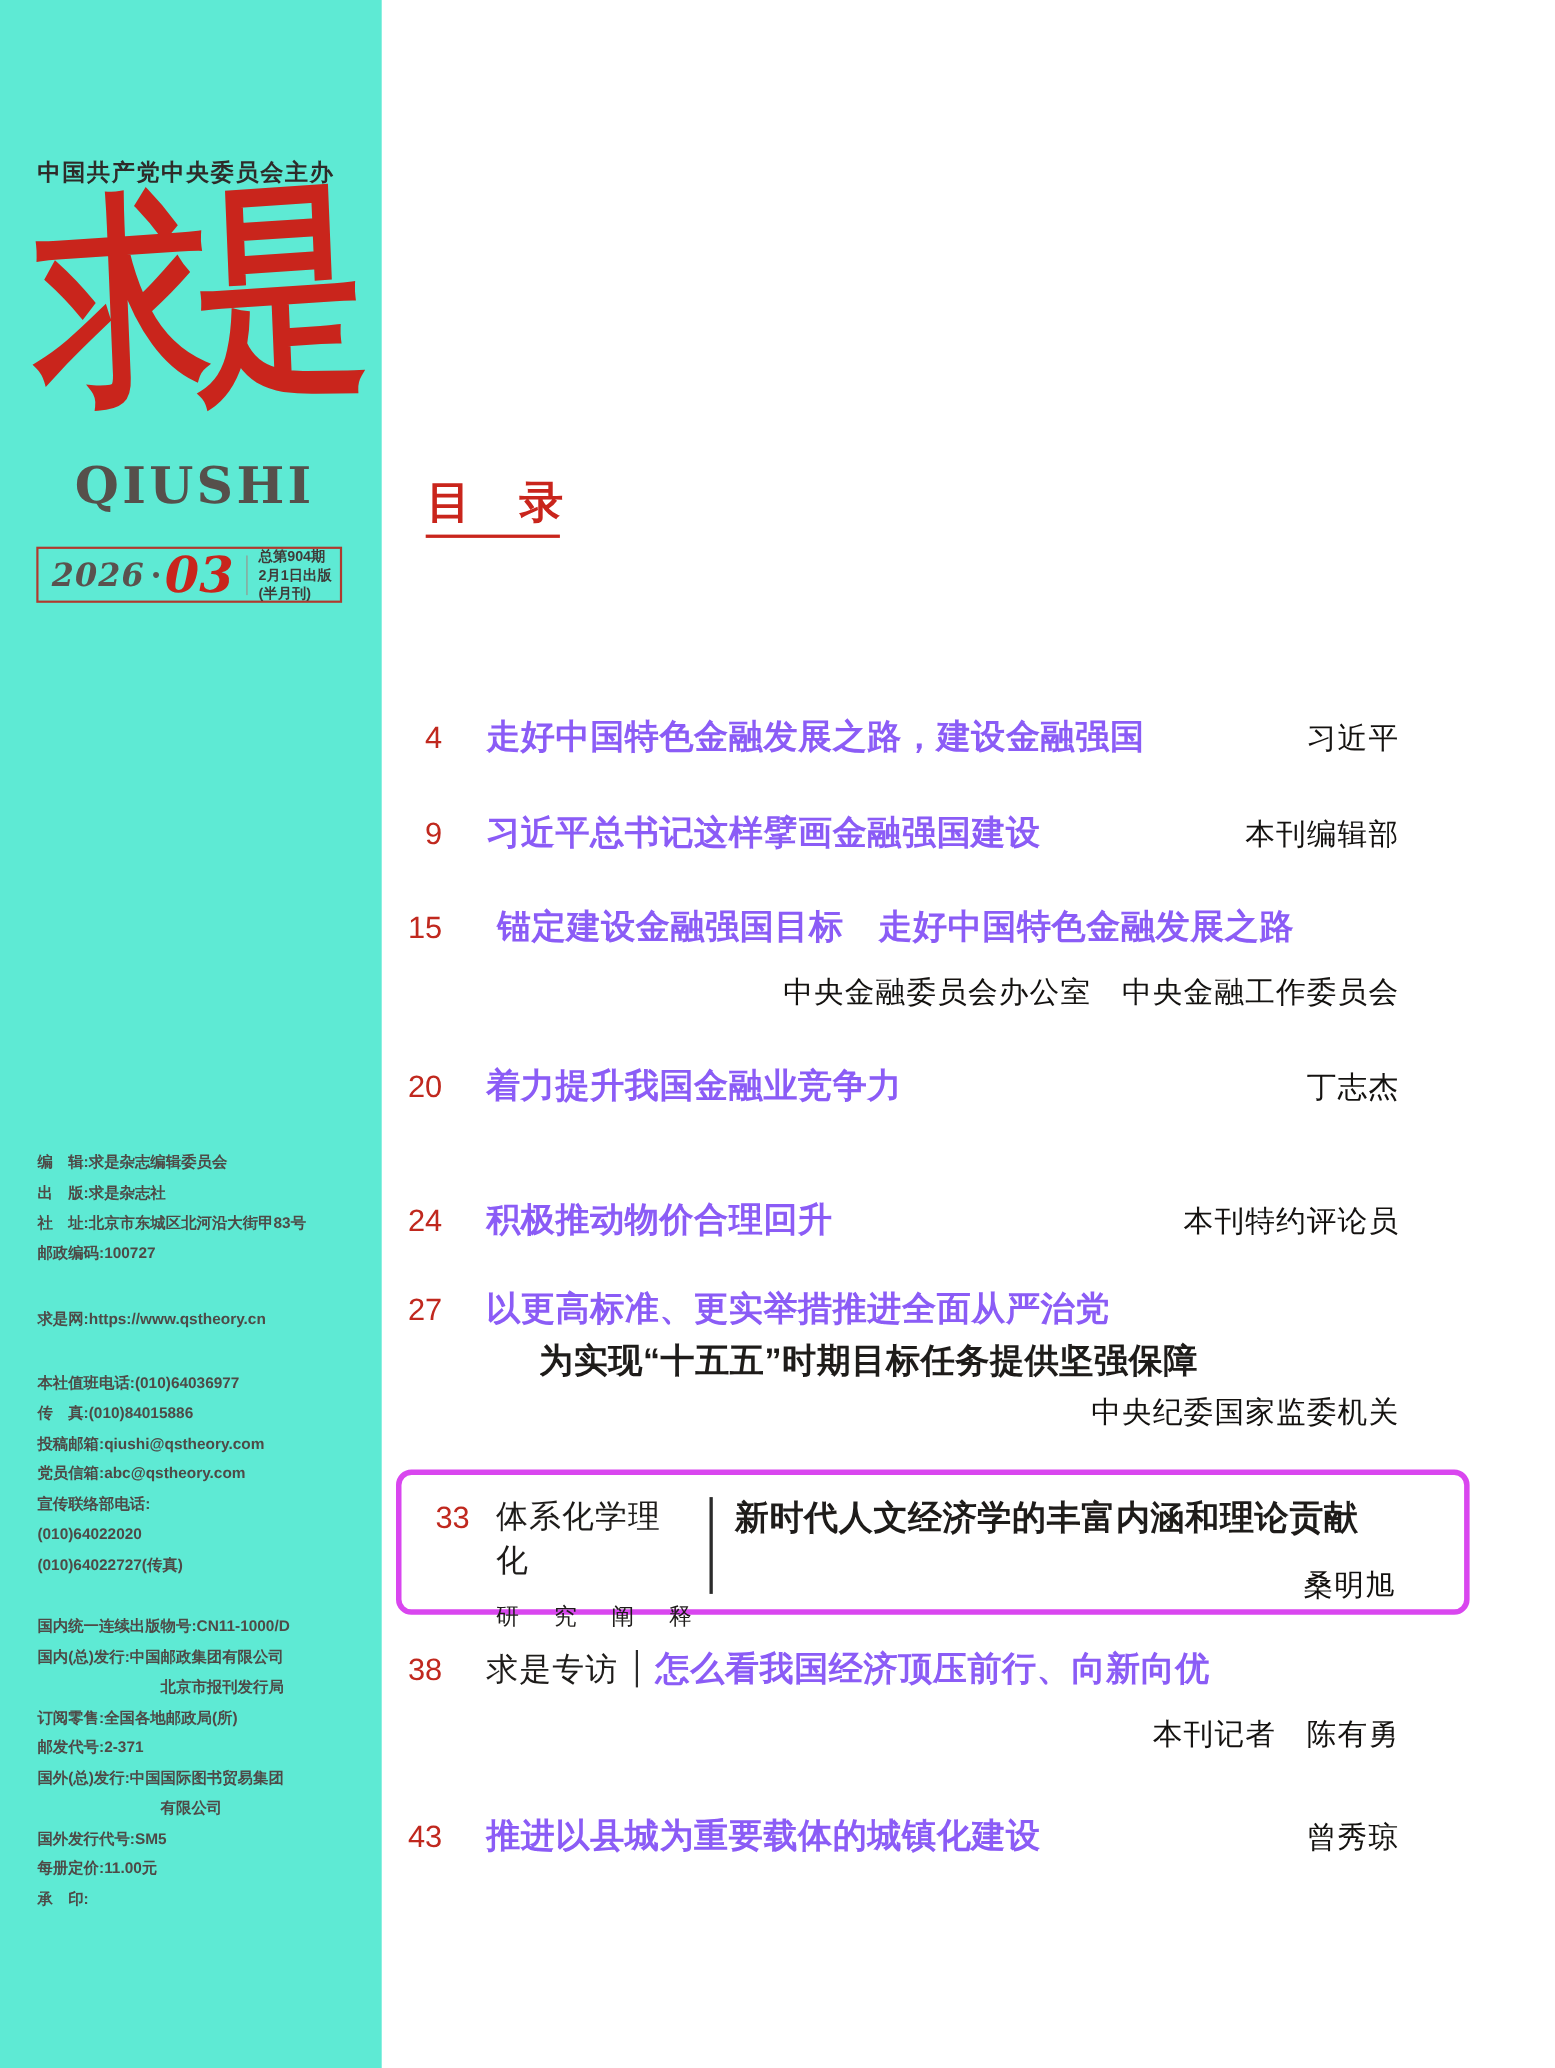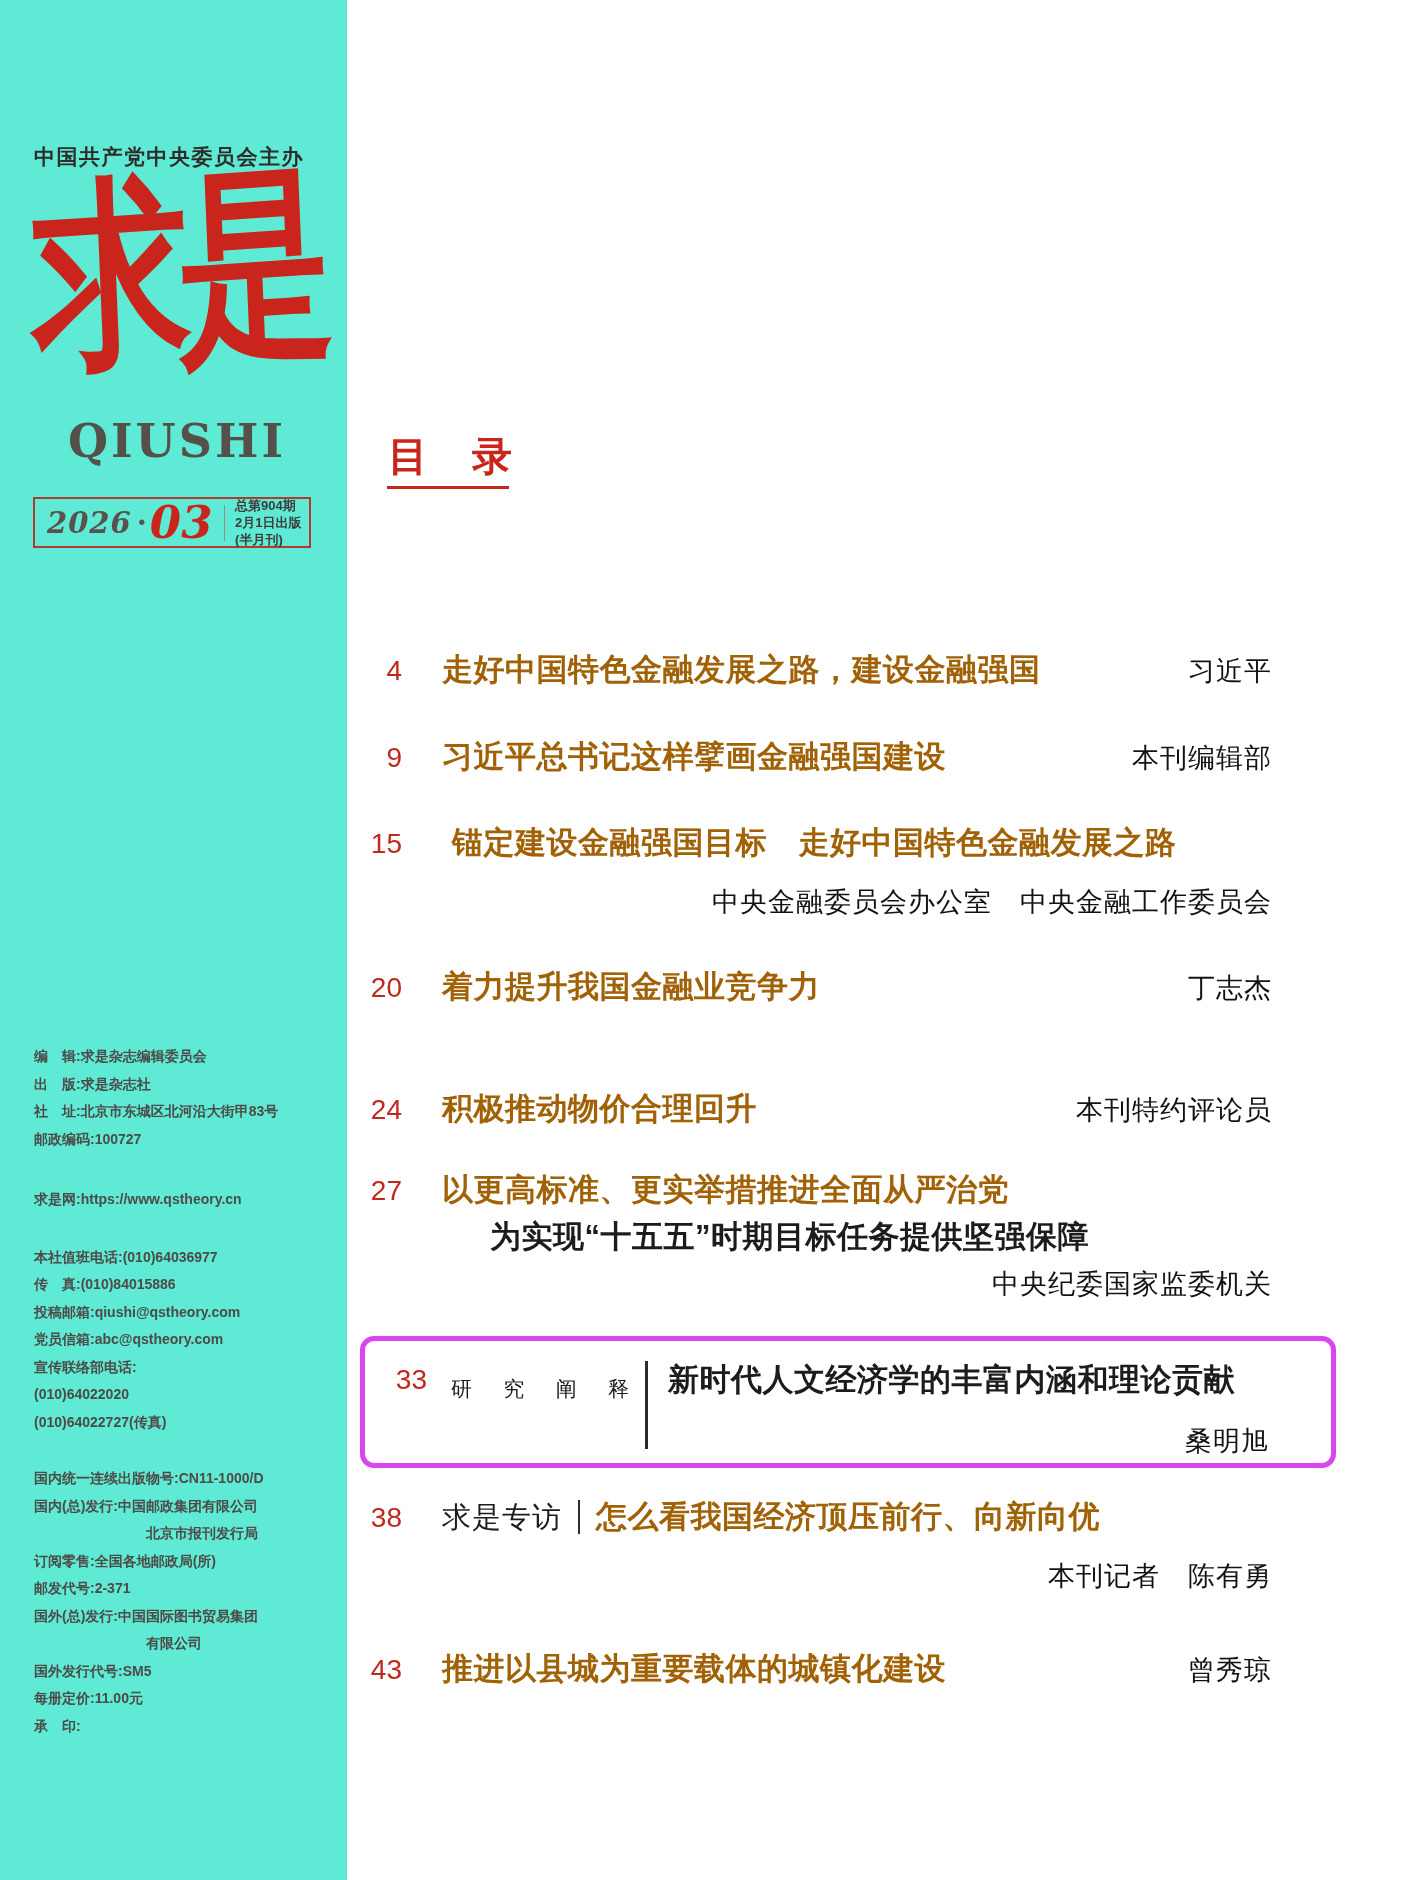--- a/index.html
+++ b/index.html
@@ -76,21 +76,21 @@
 
   .row{
     position:absolute;left:0;width:925px;
     display:flex;align-items:baseline;white-space:nowrap;
   }
   .pn{
     flex:none;width:55px;text-align:right;
     font-size:28px;color:#c0281e;font-weight:400;
   }
   .title{
-    margin-left:40px;font-size:31px;font-weight:700;color:#a16207;letter-spacing:0.5px;
+    margin-left:40px;font-size:31px;font-weight:700;color:#8b5cf6;letter-spacing:0.5px;
   }
   .category{
     margin-left:40px;font-size:29px;font-weight:400;color:#1e1c1a;letter-spacing:1px;
   }
   .author{
     margin-left:auto;
     font-family:"Liberation Serif", serif;
     font-size:27px;font-weight:400;color:#141210;letter-spacing:1px;
   }
   .author-line{
@@ -227,20 +227,21 @@
     <div class="row r6">
       <span class="pn">27</span>
       <span class="title">以更高标准、更实举措推进全面从严治党</span>
     </div>
     <div class="cont-line r6c">为实现“十五五”时期目标任务提供坚强保障</div>
     <div class="author-line r6a">中央纪委国家监委机关</div>
 
     <div class="highlight-box">
       <span class="hl-pn">33</span>
       <div class="hl-cat">
+        <div class="hl-cat-l1">体系化学理化</div>
         <div class="hl-cat-l2">研 究 阐 释</div>
       </div>
       <div class="hl-vbar"></div>
       <div class="hl-right">
         <div class="hl-title">新时代人文经济学的丰富内涵和理论贡献</div>
         <div class="hl-author">桑明旭</div>
       </div>
     </div>
 
     <div class="row r8">

